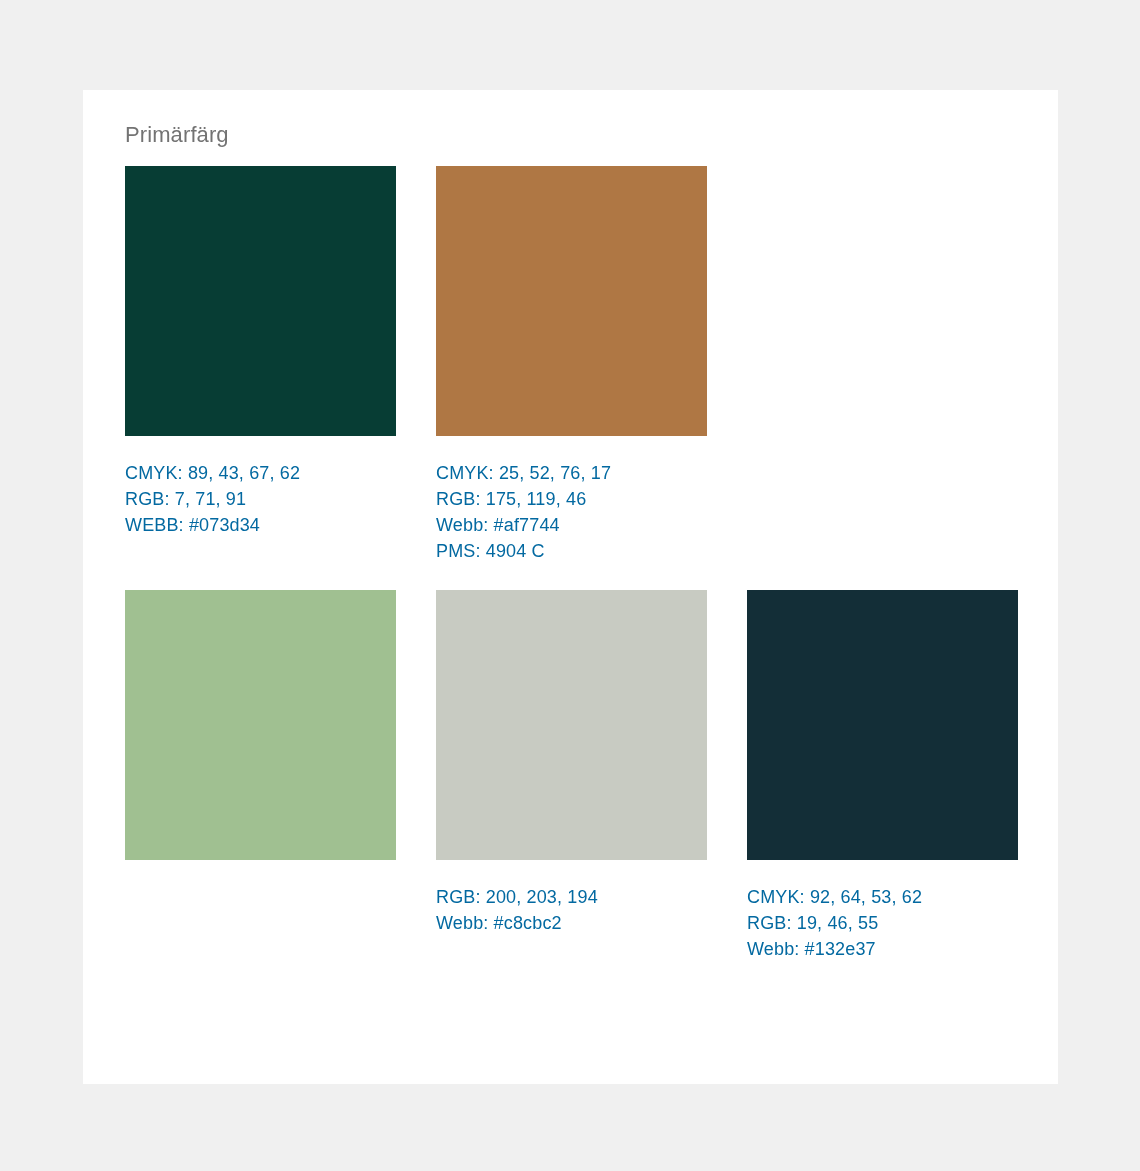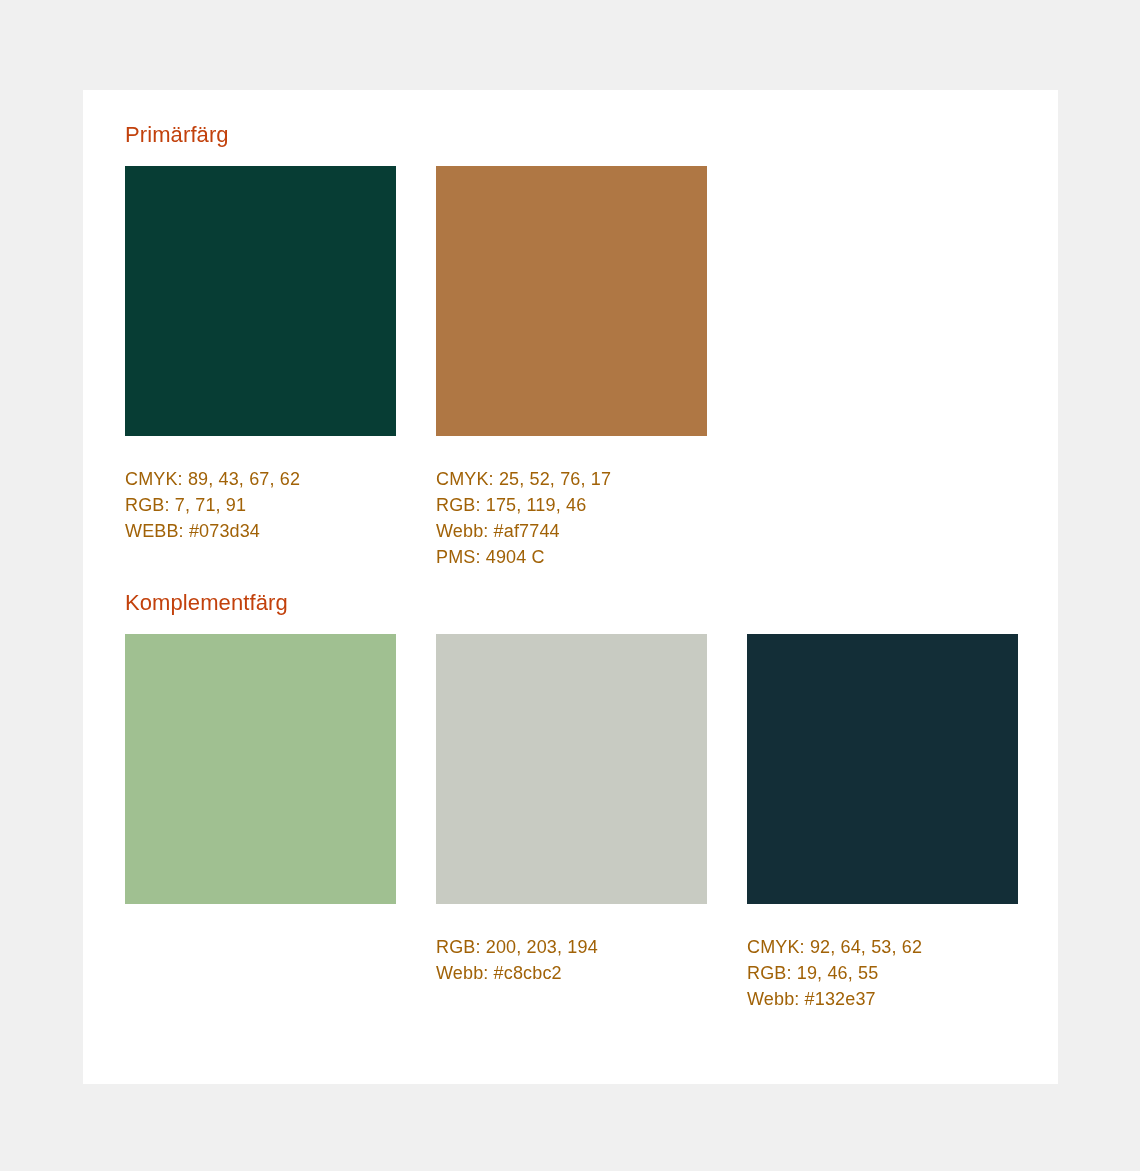--- a/index.html
+++ b/index.html
@@ -24,42 +24,42 @@
   }
   .section {
     position: absolute;
     left: 42px;
   }
   .section-primary { top: 32px; }
   .section-complement { top: 500px; }
   .section-heading {
     font-size: 22px;
     font-weight: 400;
-    color: #c2410c;
+    color: #737373;
     letter-spacing: 0.1px;
     margin: 0 0 18px 0;
     line-height: 1.2;
   }
   .swatch-row {
     display: flex;
     flex-direction: row;
     gap: 40px;
   }
   .swatch-col {
     width: 271px;
   }
   .swatch-chip {
     width: 271px;
     height: 270px;
   }
   .swatch-specs {
-    margin-top: 30px;
+    margin-top: 24px;
     font-size: 18px;
     line-height: 26px;
-    color: #a16207;
+    color: #0369a1;
     letter-spacing: 0.15px;
   }
   .spec-line {
     white-space: nowrap;
   }
 </style>
 </head>
 <body style="background: rgb(240, 240, 240);">
 
 <div class="card" style="background: rgb(255, 255, 255);">
@@ -84,21 +84,20 @@
           <div class="spec-line">RGB: 175, 119, 46</div>
           <div class="spec-line">Webb: #af7744</div>
           <div class="spec-line">PMS: 4904 C</div>
         </div>
       </div>
 
     </div>
   </div>
 
   <div class="section section-complement">
-    <h2 class="section-heading">Komplementfärg</h2>
     <div class="swatch-row">
 
       <div class="swatch-col">
         <div class="swatch-chip" id="chip-c0" style="background-color: rgb(160, 192, 145);"></div>
       </div>
 
       <div class="swatch-col">
         <div class="swatch-chip" id="chip-c1" style="background-color: rgb(200, 203, 194);"></div>
         <div class="swatch-specs">
           <div class="spec-line">RGB: 200, 203, 194</div>

